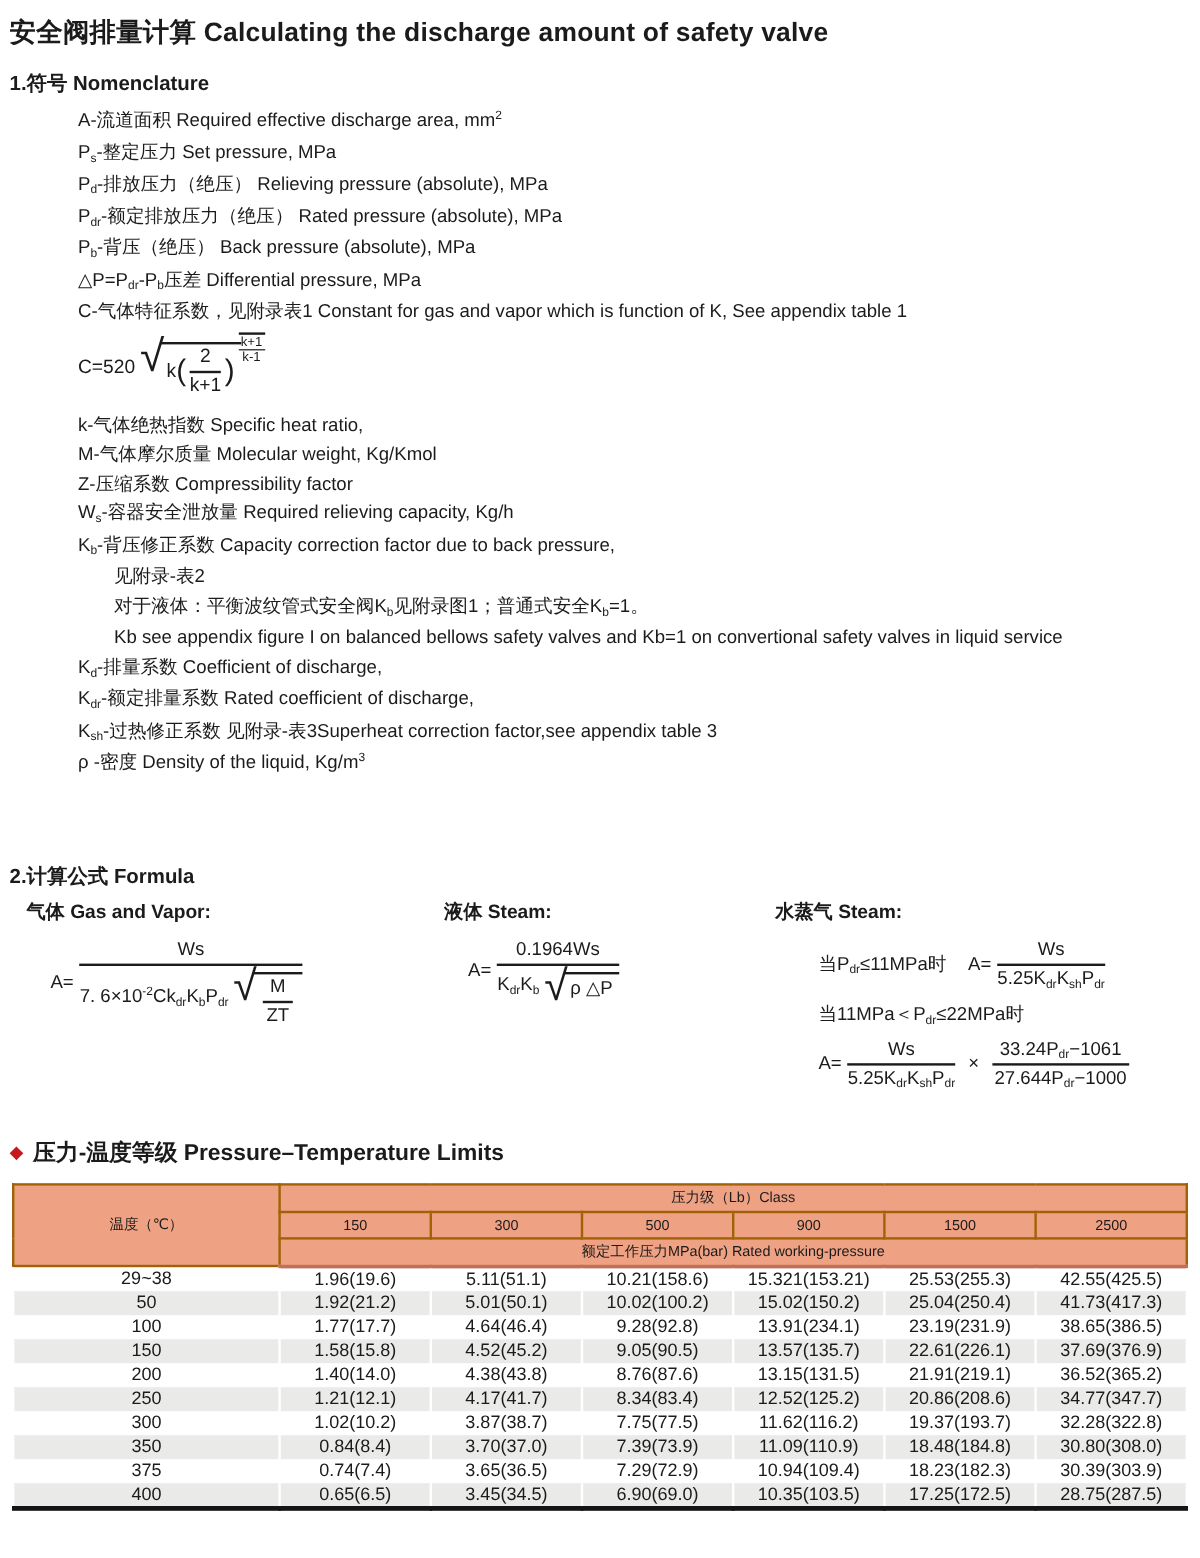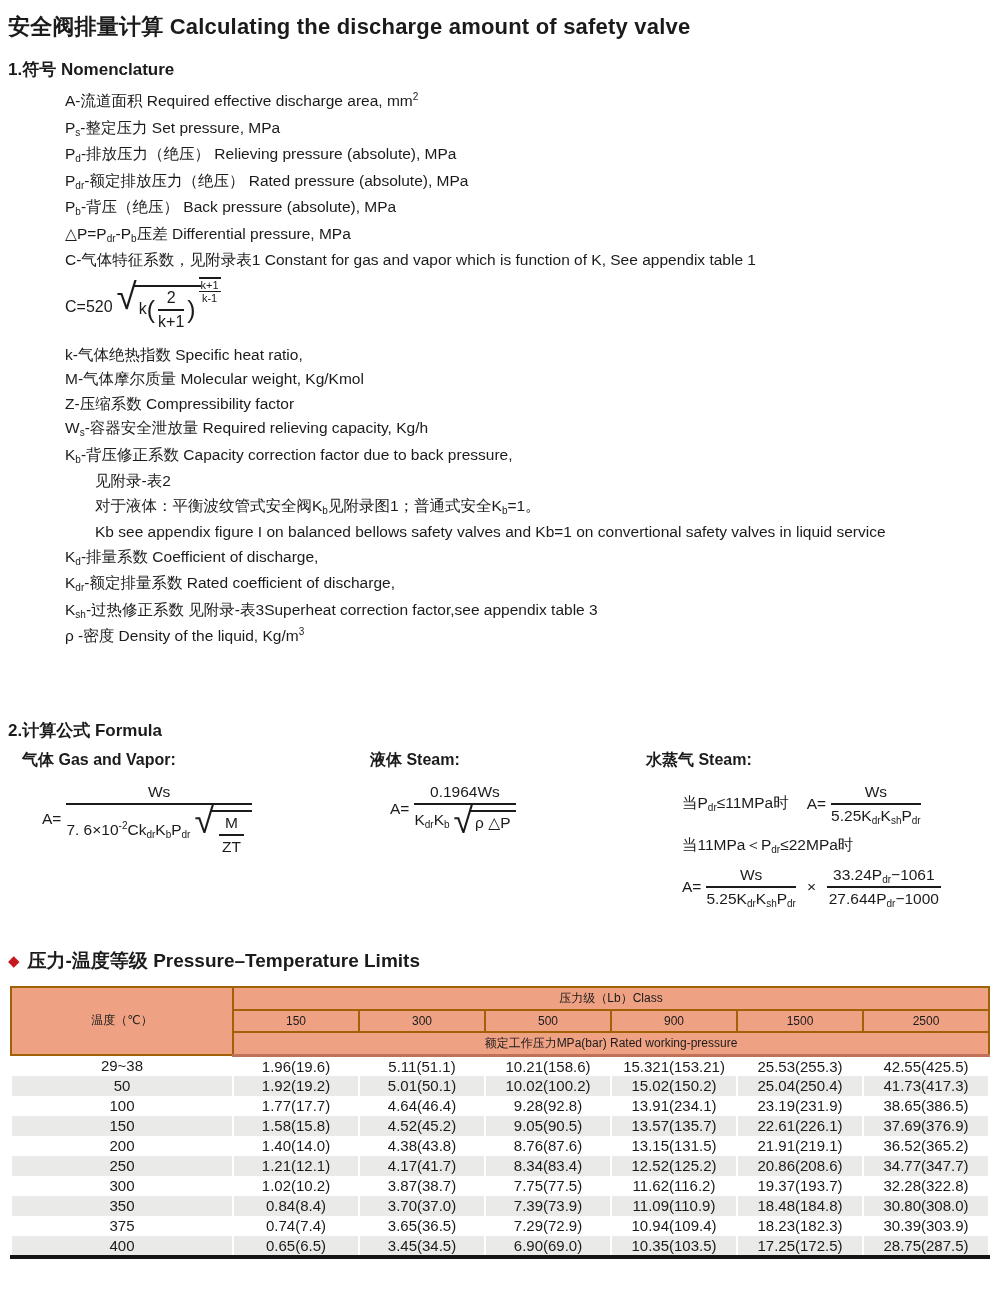--- a/index.html
+++ b/index.html
@@ -199,21 +199,21 @@
             <td>29~38</td>
             <td>1.96(19.6)</td>
             <td>5.11(51.1)</td>
             <td>10.21(158.6)</td>
             <td>15.321(153.21)</td>
             <td>25.53(255.3)</td>
             <td>42.55(425.5)</td>
           </tr>
           <tr class="alt">
             <td>50</td>
-            <td>1.92(19.2)</td>
+            <td>1.92(21.2)</td>
             <td>5.01(50.1)</td>
             <td>10.02(100.2)</td>
             <td>15.02(150.2)</td>
             <td>25.04(250.4)</td>
             <td>41.73(417.3)</td>
           </tr>
           <tr>
             <td>100</td>
             <td>1.77(17.7)</td>
             <td>4.64(46.4)</td>

